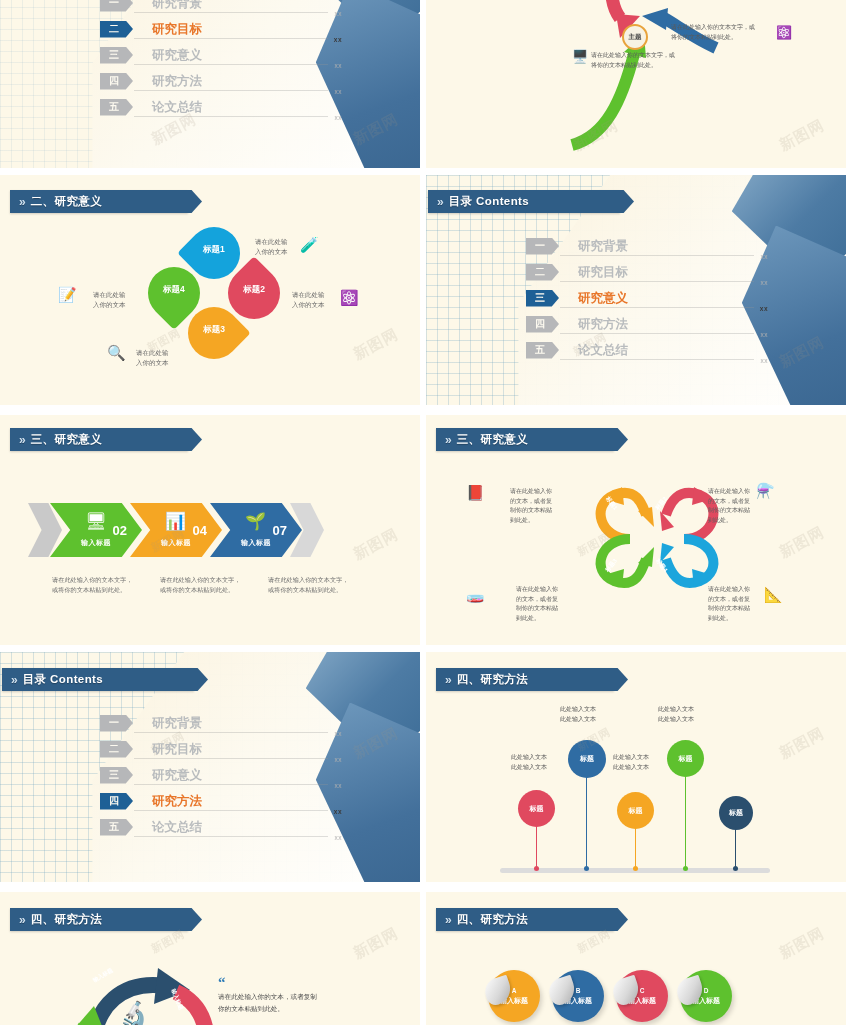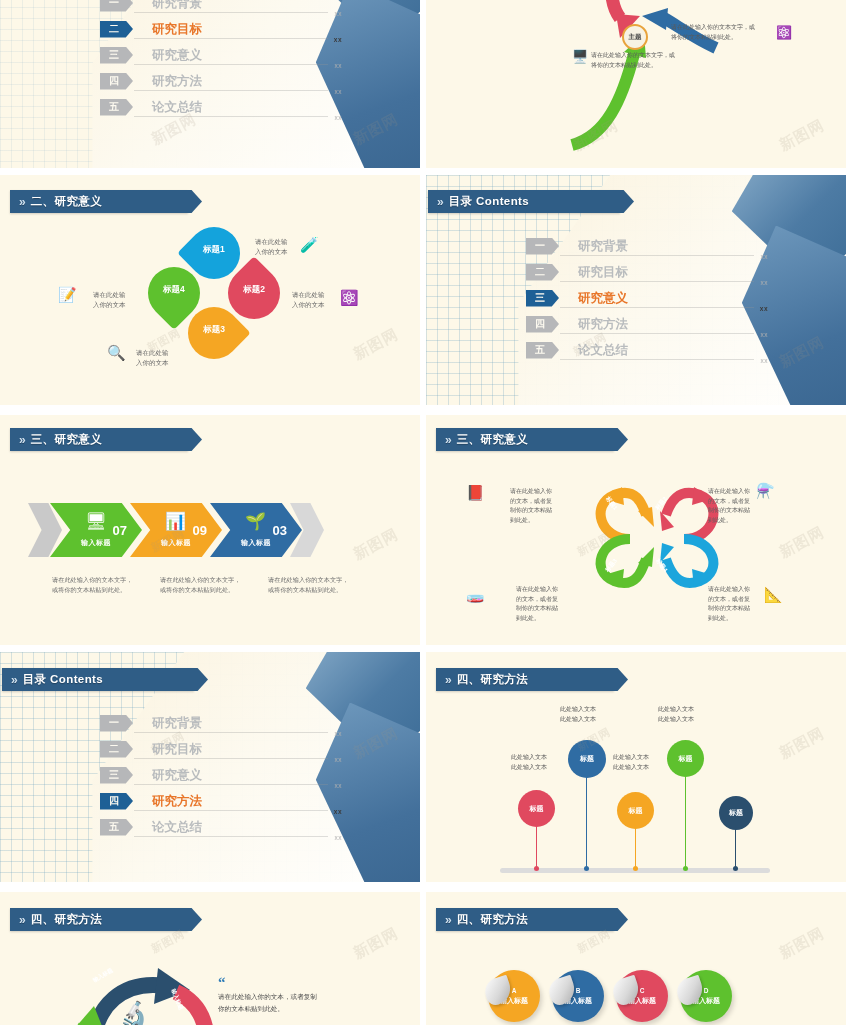--- a/index.html
+++ b/index.html
@@ -408,33 +408,33 @@
       <span class="chev">»</span>
       <span class="btitle">三、研究意义</span>
     </div>
 
     <div class="procwrap" style="left:28px; top:88px;">
       <div class="chevtail"></div>
 
       <div class="chevstep" style="background:#5ec12e;">
         <div class="gl">🖥</div>
         <div class="steplab">输入标题</div>
-        <div class="numlab">07</div>
+        <div class="numlab">02</div>
       </div>
 
       <div class="chevstep" style="background:#f5a623;">
         <div class="gl">📊</div>
         <div class="steplab">输入标题</div>
-        <div class="numlab">09</div>
+        <div class="numlab">04</div>
       </div>
 
       <div class="chevstep" style="background:#2f6ca3;">
         <div class="gl">🌱</div>
         <div class="steplab">输入标题</div>
-        <div class="numlab">03</div>
+        <div class="numlab">07</div>
       </div>
 
       <div class="chevtail end"></div>
     </div>
 
     <div class="proccap" style="left:52px; top:160px;">
       <div>请在此处输入你的文本文字，</div>
       <div>或将你的文本粘贴到此处。</div>
     </div>
     <div class="proccap" style="left:160px; top:160px;">

